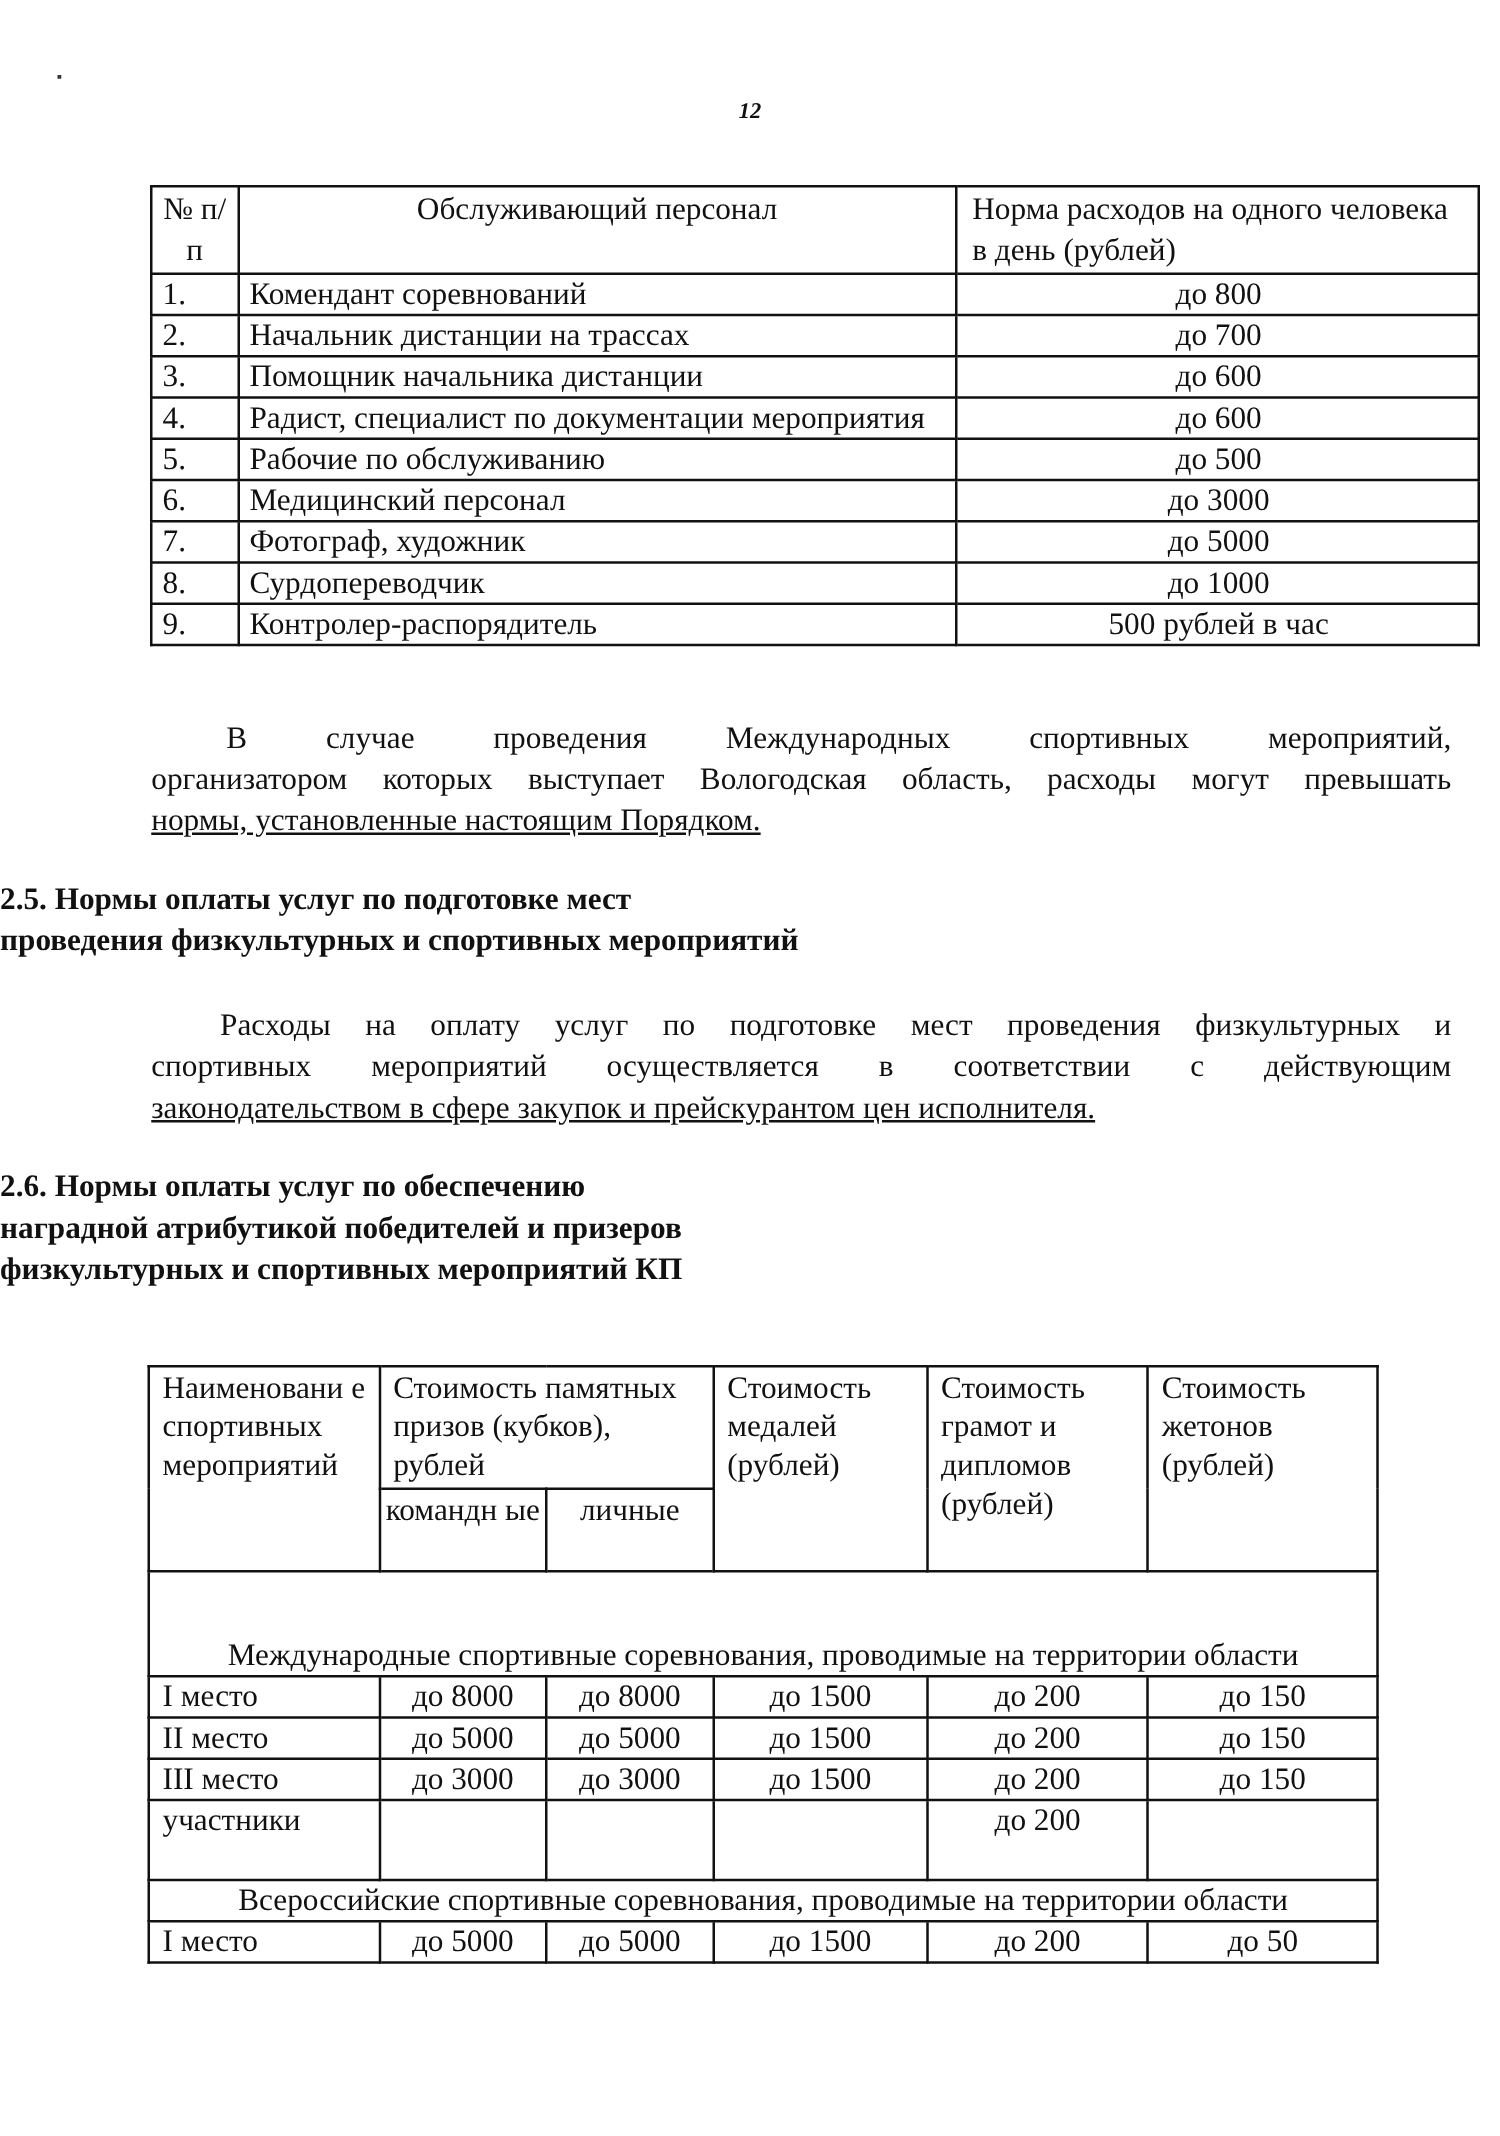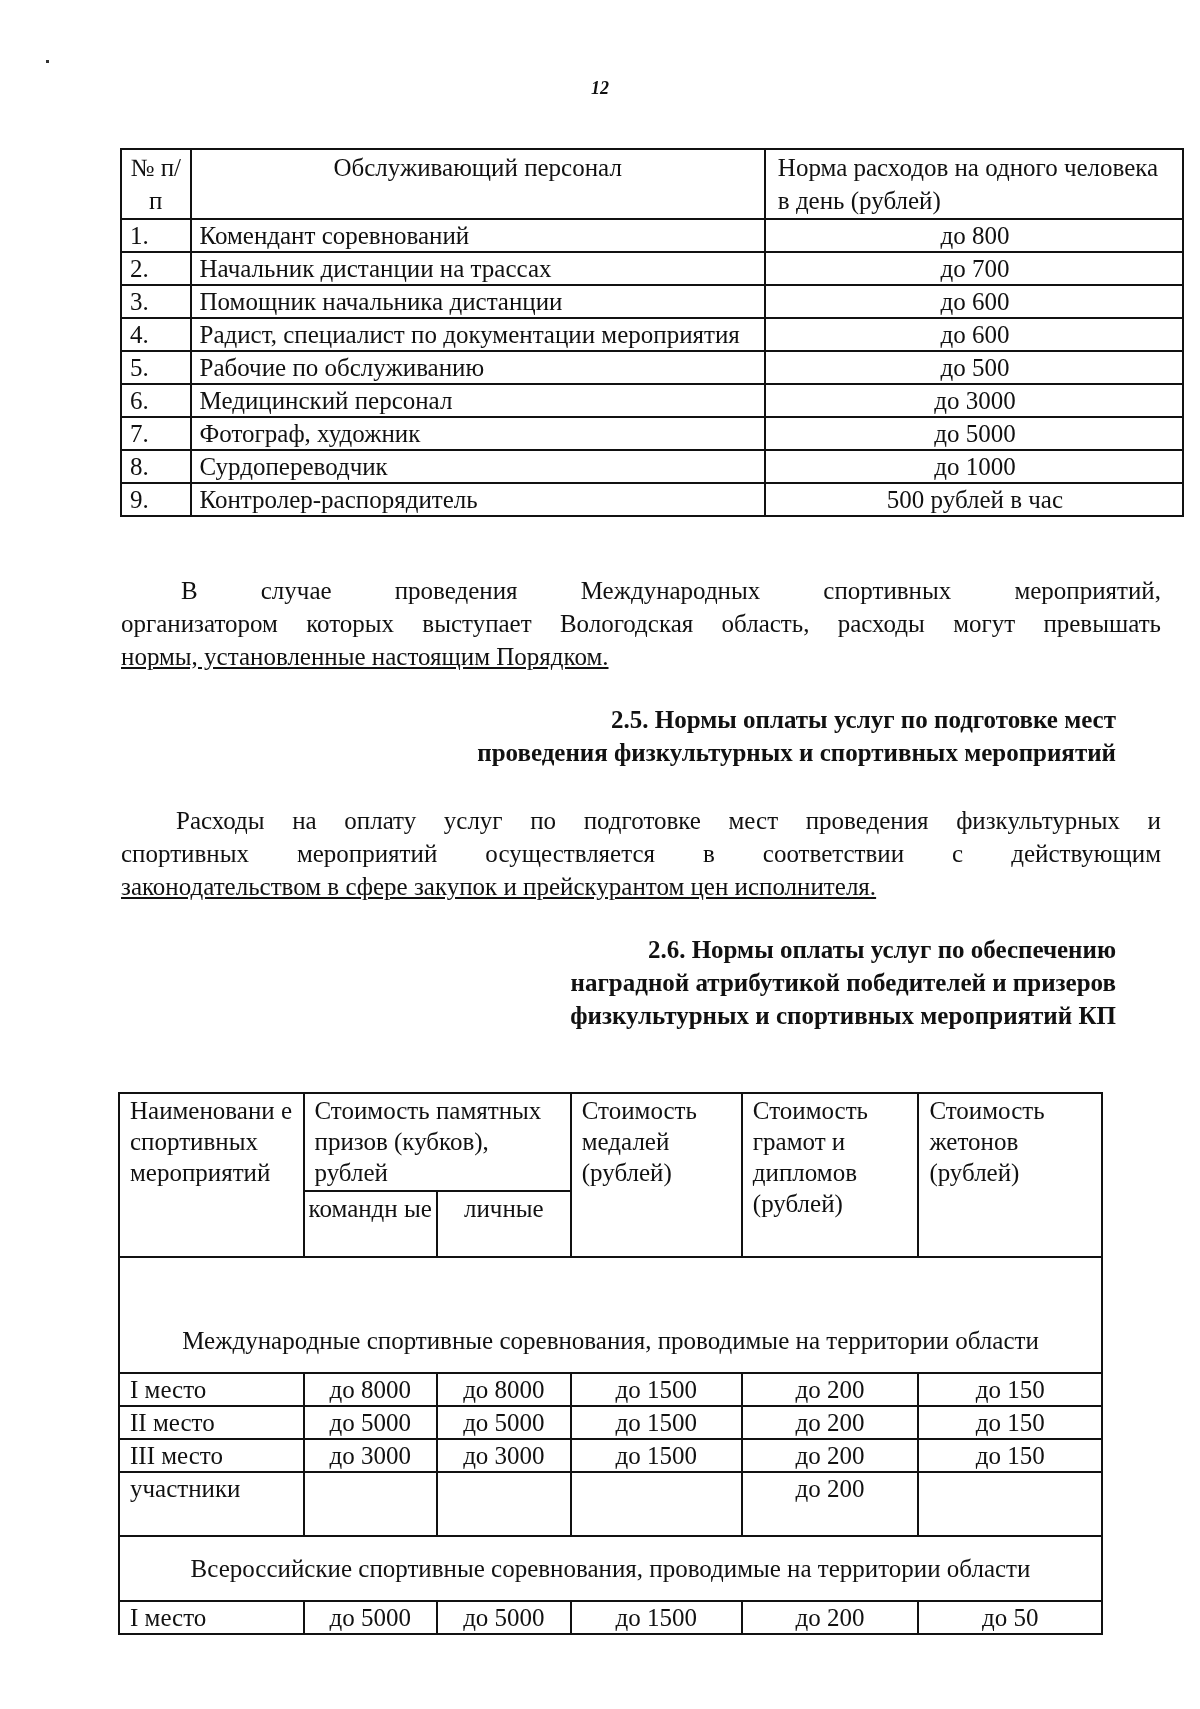--- a/index.html
+++ b/index.html
@@ -25,31 +25,31 @@
   #staff-table th.th-norm { text-align: left; padding-left: 12px; }
   #staff-table td.norm-bottom { vertical-align: bottom; }
 
   .para {
     position: absolute; left: 121px; width: 1040px; font-size: 25px; line-height: 33px;
     text-align: justify;
   }
   .para .line { display: block; text-align: justify; text-align-last: justify; }
   .para .line.last { text-align-last: left; text-decoration: underline; }
   .heading {
-    position: absolute; left: 0; width: 1116px; text-align: right; font-weight: bold;
+    position: absolute; left: 0; width: 1116px; text-align: left; font-weight: bold;
     font-size: 25px; line-height: 33px;
   }
 
   
   #awards-table { left: 118px; top: 1092px; width: 985px; font-size: 25px; line-height: 31px; }
   #awards-table th { text-align: left; padding: 1px 8px 0 10px; }
   #awards-table td { padding: 0 8px; }
   #awards-table .val { text-align: center; }
   #awards-table .first { text-align: left; padding-left: 10px; }
-  #awards-table .section-row td { text-align: center; vertical-align: bottom; padding: 16px; }
+  #awards-table .section-row td { text-align: center; vertical-align: bottom; padding: 0; }
   #awards-table .sub-th { text-align: center; padding: 1px 4px; }
 </style>
 </head>
 <body>
 
 <div class="speck" style="left:46px;top:60px;width:3px;height:3px;"></div>
 
 <div class="page-number">12</div>
 
 <table id="staff-table">

